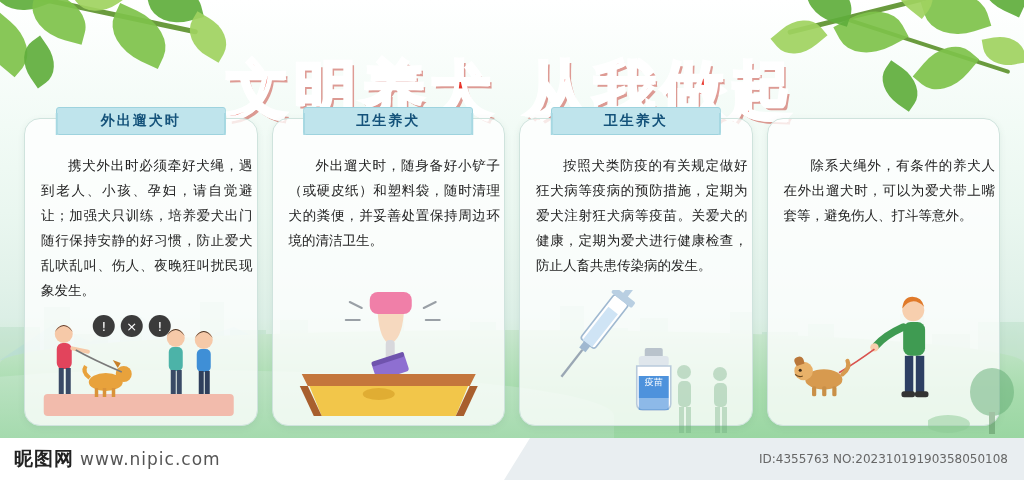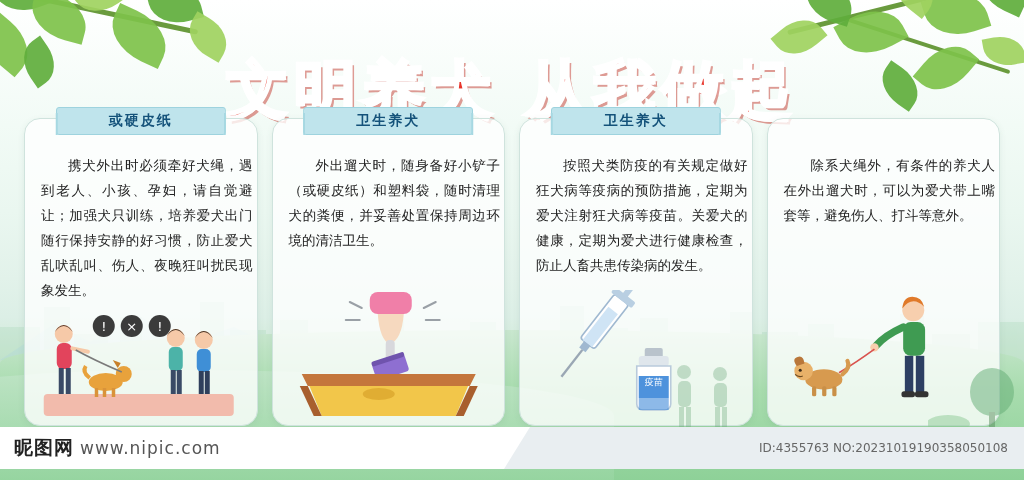--- a/index.html
+++ b/index.html
@@ -74,21 +74,21 @@
   .ribbon:before{left:-15px;clip-path:polygon(0 0,100% 0,100% 100%,0 70%,30% 35%,0 0);}
   .ribbon:after{right:-15px;clip-path:polygon(0 0,100% 0,100% 70%,70% 35%,100% 0,0 100%);}
   .card p{
     margin:0;padding:34px 4px 0 16px;
     font-size:13.5px;line-height:25px;color:#222;text-align:justify;
     text-indent:2em;
     font-family:"DejaVu Sans","Liberation Sans",sans-serif;
   }
   
   .footer{
-    position:absolute;left:0;right:0;bottom:11px;height:42px;
+    position:absolute;left:0;right:0;bottom:0;height:42px;
     background:#ffffff;display:flex;align-items:center;
   }
   .brand{
     font-size:19px;font-weight:bold;color:#222;margin-left:14px;letter-spacing:1px;
   }
   .brand .url{color:#555;font-weight:normal;font-size:17px;margin-left:6px;}
   .idbar{
     position:absolute;right:0;bottom:0;height:42px;width:520px;
     background:#e9eef1;display:flex;align-items:center;justify-content:flex-end;
     padding-right:16px;box-sizing:border-box;
@@ -165,21 +165,21 @@
     <path d="M2 14 Q12 2 20 12 Q28 2 38 13 Q28 20 20 16 Q12 20 2 14Z" fill="#ffffff" opacity="0.95"></path>
   </svg>
 
   <h1 class="title">
     <span>文明养犬  从我做起</span>
   </h1>
 
   <div class="cards">
 
     <div class="card">
-      <div class="ribbon">或硬皮纸</div>
+      <div class="ribbon">外出遛犬时</div>
       <p>携犬外出时必须牵好犬绳，遇到老人、小孩、孕妇，请自觉避让；加强犬只训练，培养爱犬出门随行保持安静的好习惯，防止爱犬乱吠乱叫、伤人、夜晚狂叫扰民现象发生。</p>
       <svg class="svgart" viewBox="0 0 230 135" preserveAspectRatio="xMidYMax meet">
         <rect x="18" y="104" width="190" height="22" rx="4" fill="#f2b0a0" opacity=".85"></rect>
 
         <g>
           <circle cx="78" cy="36" r="11" fill="#3b3b3b"></circle>
             <text x="78" y="41" font-size="13" fill="#fff" text-anchor="middle">!</text>
           <circle cx="106" cy="36" r="11" fill="#3b3b3b"></circle>
             <text x="106" y="41" font-size="13" fill="#fff" text-anchor="middle">×</text>
           <circle cx="134" cy="36" r="11" fill="#3b3b3b"></circle>

